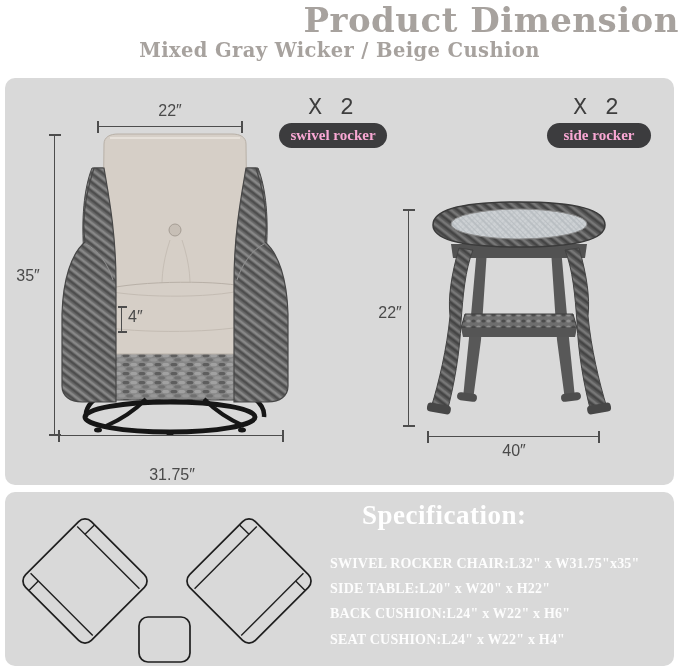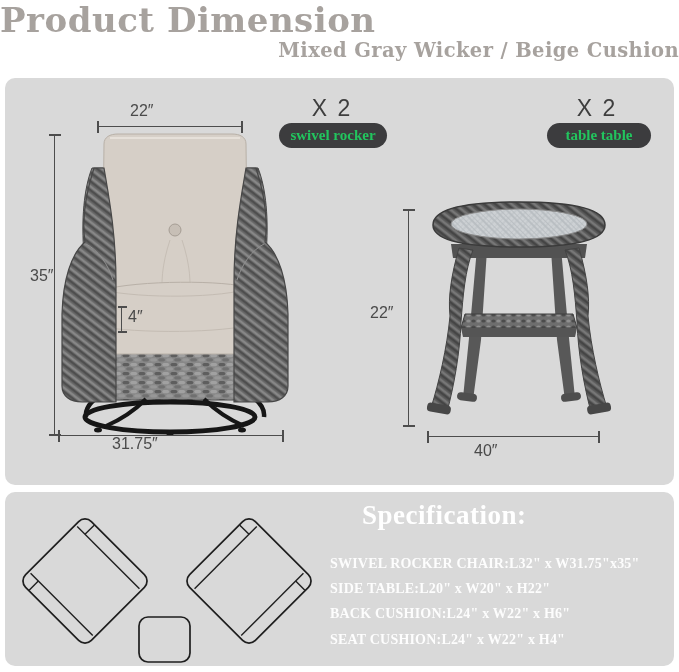--- a/index.html
+++ b/index.html
@@ -7,45 +7,45 @@
     --titlegray:#a7a29e;
     --dim:#4d4d4d;
     --badge:#3c3c3e;
     --beige:#d6cfc7;
   }
   *{margin:0;padding:0;box-sizing:border-box;}
   html,body{background:#fff;}
   .stage{position:relative;width:679px;height:672px;background:#fff;overflow:hidden;
          font-family:"Liberation Sans",sans-serif;}
   
-  .title{position:absolute;top:0;left:0;width:679px;text-align:left;
+  .title{position:absolute;top:0;left:0;width:679px;text-align:right;
          font-family:"DejaVu Serif","Liberation Serif",serif;font-weight:bold;
          font-size:34px;line-height:40px;color:var(--titlegray);letter-spacing:.5px;}
-  .subtitle{position:absolute;top:38px;left:0;width:679px;text-align:right;
+  .subtitle{position:absolute;top:38px;left:0;width:679px;text-align:center;
          font-family:"DejaVu Serif","Liberation Serif",serif;font-weight:bold;
          font-size:19.5px;line-height:26px;color:var(--titlegray);letter-spacing:.4px;}
   
   .panel{position:absolute;background:var(--panel);border-radius:10px;}
   .panel-top{left:5px;top:78px;width:669px;height:407px;}
   .panel-bottom{left:5px;top:492px;width:669px;height:174px;}
   
   .fig{position:absolute;}
   
   .dimh{position:absolute;height:0;border-top:1.6px solid var(--dim);}
   .dimh::before,.dimh::after{content:"";position:absolute;top:-6px;width:1.6px;height:12px;background:var(--dim);}
   .dimh::before{left:0}.dimh::after{right:0}
   .dimv{position:absolute;width:0;border-left:1.6px solid var(--dim);}
   .dimv::before,.dimv::after{content:"";position:absolute;left:-6px;width:12px;height:1.6px;background:var(--dim);}
   .dimv::before{top:0}.dimv::after{bottom:0}
   .dimv.small::before,.dimv.small::after{width:9px;left:-4px;}
   .dim-label{position:absolute;color:#4a4a4a;font-size:16px;line-height:18px;white-space:nowrap;}
-  .center{text-align:left;}
-  
-  .qty{position:absolute;color:#3e3e3e;font-size:23px;letter-spacing:2px;text-align:center;}
-  .badge{position:absolute;background:var(--badge);color:#22c55e;border-radius:13px;
+  .center{text-align:center;}
+  
+  .qty{position:absolute;color:#3e3e3e;font-size:23px;letter-spacing:2px;text-align:center;font-family:Liberation Mono, monospace;}
+  .badge{position:absolute;background:var(--badge);color:#f9a8d4;border-radius:13px;
          font-family:"Liberation Serif",serif;font-weight:bold;font-size:15px;
          display:flex;align-items:center;justify-content:center;}
   
   .spec-heading{position:absolute;left:330px;top:500px;color:#fff;
          font-family:"Liberation Serif",serif;font-weight:bold;font-size:27px;letter-spacing:.5px;margin-left:32px;}
   .spec-list{position:absolute;left:330px;top:551px;color:#fdfdfd;
          font-family:"Liberation Serif",serif;font-weight:bold;font-size:14px;}
   .spec-list .spec-item{height:25.2px;line-height:25.2px;white-space:nowrap;letter-spacing:.2px;}
 </style>
 </head>
@@ -104,33 +104,33 @@
       <path d="M198,40 C207,68 210,94 207,114 C221,126 229,152 230,186 L230,258 C230,268 222,274 210,274 L176,274 L176,154 C176,104 184,64 188,40 Z" fill="url(#wD)" stroke="#474747" stroke-width="1.2"></path>
       <path d="M28,116 C40,122 50,136 55,152" stroke="#909090" fill="none"></path>
       <path d="M206,116 C194,122 184,136 179,152" stroke="#909090" fill="none"></path>
     </svg>
   </div>
 
   <div class="dimh" style="left:97px;top:126px;width:146px;"></div>
   <div class="dim-label center" style="left:130px;top:102px;width:80px;">22″</div>
 
   <div class="dimv" style="left:54px;top:134px;height:302px;"></div>
-  <div class="dim-label center" style="left:6px;top:267px;width:44px;margin-left:24px;">35″</div>
+  <div class="dim-label center" style="left:6px;top:267px;width:44px;">35″</div>
 
   <div class="dimv small" style="left:121px;top:306px;height:27px;"></div>
   <div class="dim-label" style="left:128px;top:308px;">4″</div>
 
   <div class="dimh" style="left:58px;top:435px;width:226px;"></div>
-  <div class="dim-label center" style="left:112px;top:435px;width:120px;">31.75″</div>
+  <div class="dim-label center" style="left:112px;top:466px;width:120px;">31.75″</div>
 
   <div class="qty" style="left:292px;top:95px;width:80px;">X 2</div>
   <div class="badge" style="left:279px;top:123px;width:108px;height:25px;">swivel rocker</div>
 
   <div class="qty" style="left:557px;top:95px;width:80px;">X 2</div>
-  <div class="badge" style="left:547px;top:123px;width:104px;height:25px;">table table</div>
+  <div class="badge" style="left:547px;top:123px;width:104px;height:25px;">side rocker</div>
 
   <div class="fig" style="left:421px;top:198px;">
     <svg width="196" height="232" viewBox="0 0 196 232" aria-hidden="true">
       <defs>
         <pattern id="wD2" width="7" height="7" patternUnits="userSpaceOnUse" patternTransform="rotate(38)">
           <rect width="7" height="7" fill="#5f5f5f"></rect>
           <rect width="7" height="2.4" fill="#454545"></rect>
           <rect y="4.2" width="7" height="1.6" fill="#7d7d7d"></rect>
         </pattern>
         <pattern id="glass" width="8" height="8" patternUnits="userSpaceOnUse" patternTransform="rotate(45)">

